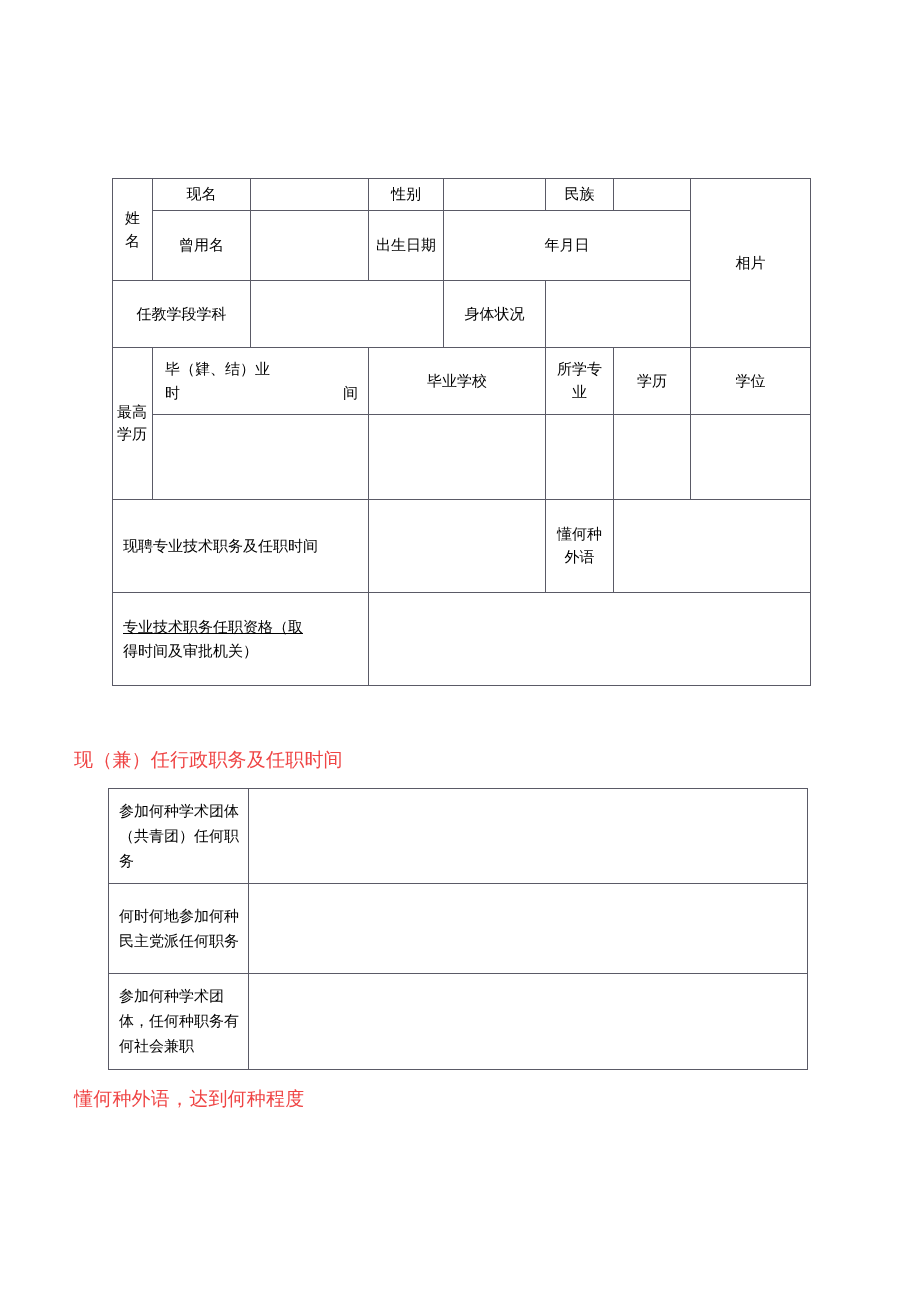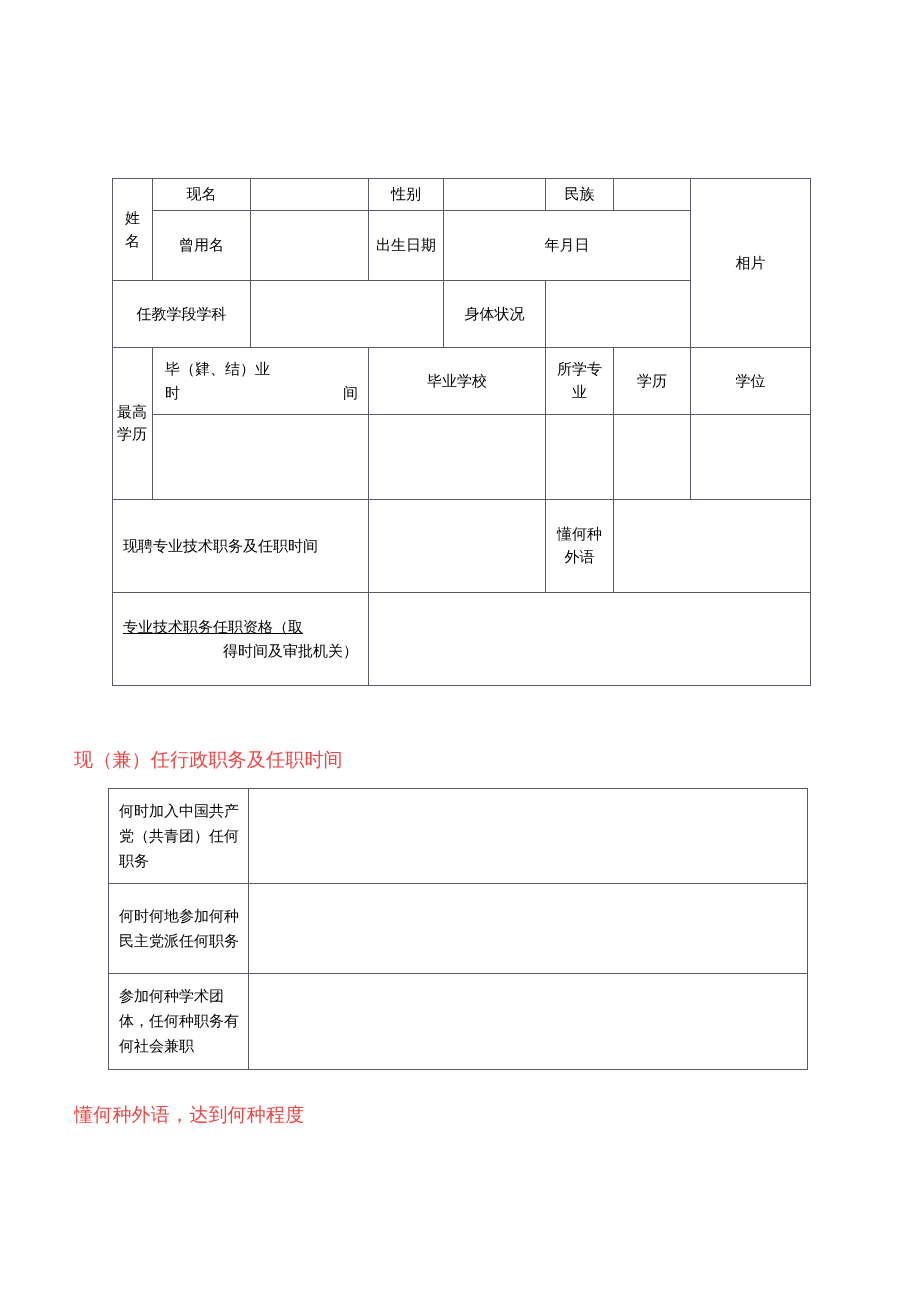--- a/index.html
+++ b/index.html
@@ -93,21 +93,21 @@
   }
 
   
   .qual {
     display: block;
     padding: 4px 6px 4px 6px;
     font-size: 15px;
     line-height: 1.6;
   }
   .qual .q1 { display: block; text-align: left; text-decoration: underline; }
-  .qual .q2 { display: block; text-align: right; }
+  .qual .q2 { display: block; text-align: left; }
 
   
   #table-affiliation {
     left: 108px;
     top: 788px;
     width: 699px;
   }
   #table-affiliation td {
     font-size: 15px;
   }
@@ -122,21 +122,21 @@
   
   .para {
     position: absolute;
     font-size: 19px;
     line-height: 1.5;
     letter-spacing: 0.2px;
     color: #ef4444;
     white-space: nowrap;
   }
   #para-admin-post { left: 74px; top: 746px; }
-  #para-foreign-language { left: 74px; top: 1085px; margin-top: 16px; }
+  #para-foreign-language { left: 74px; top: 1085px; }
 </style>
 </head>
 <body>
 
 <div class="page">
 
   <table class="form" id="table-personal">
     <colgroup>
       <col style="width:40px">
       <col style="width:98px">
@@ -236,21 +236,21 @@
 
   <table class="form" id="table-affiliation">
     <colgroup>
       <col style="width:140px">
       <col style="width:559px">
     </colgroup>
 
     <tbody>
         <tr style="height:95px">
       <td>
-        <span class="aff-label">何时加入中国共产党（共青团）任何职务</span>
+        <span class="aff-label">参加何种学术团体（共青团）任何职务</span>
       </td>
       <td class="blank"></td>
     </tr>
 
     <tr style="height:90px">
       <td>
         <span class="aff-label">何时何地参加何种民主党派任何职务</span>
       </td>
       <td class="blank"></td>
     </tr>

